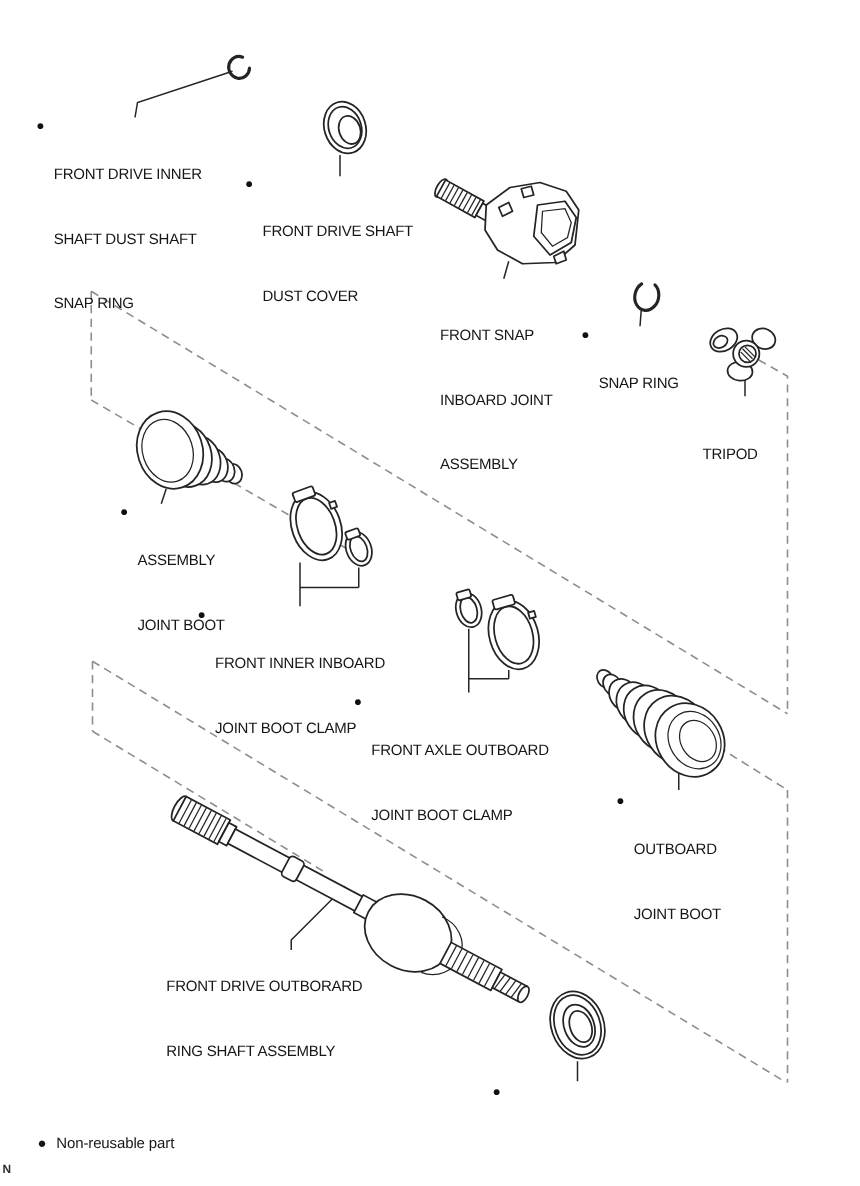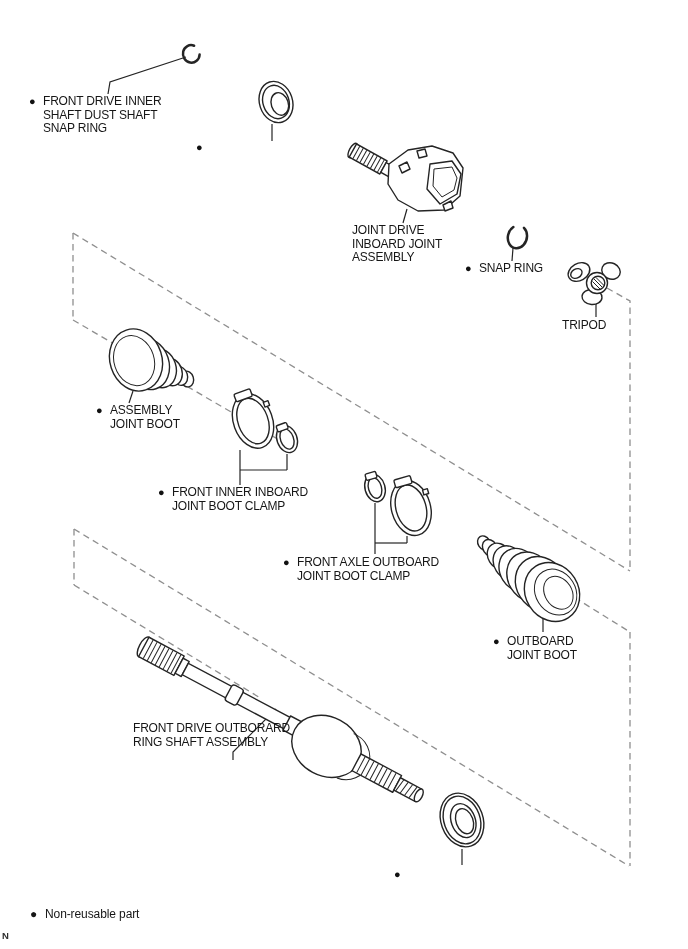--- a/index.html
+++ b/index.html
@@ -2,21 +2,21 @@
 <html><head>
 <meta charset="utf-8">
 <style>
   html,body{margin:0;padding:0;background:#fff;}
   #canvas{position:relative;width:688px;height:949px;background:#ffffff;overflow:hidden;
           font-family:"Liberation Sans",sans-serif;}
   #art{position:absolute;left:0;top:0;}
   .lbl{position:absolute;display:flex;align-items:flex-start;color:#161616;
        font-size:12px;line-height:13.5px;letter-spacing:-0.2px;white-space:nowrap;}
   .lbl .dot{flex:0 0 auto;width:14px;font-size:11px;line-height:13px;color:#111;}
-  .lbl .txt div{height:13.5px;}
+  .lbl .txt div{height:13.5px;margin-top:38px;}
   .legend{position:absolute;display:flex;align-items:flex-start;color:#161616;
           font-size:12px;line-height:14px;letter-spacing:-0.1px;white-space:nowrap;}
   .legend .dot{flex:0 0 auto;width:15px;font-size:12px;line-height:14px;}
   .nref{position:absolute;font-size:9.5px;font-weight:bold;color:#2e2e2e;letter-spacing:0;}
   svg .part{stroke:#242424;stroke-width:1.4;fill:#ffffff;stroke-linejoin:round;}
   svg .thin{stroke:#242424;stroke-width:1;fill:none;}
   svg .lead{stroke:#242424;stroke-width:1.2;fill:none;}
   svg .dash{stroke:#8f8f8f;stroke-width:1.3;fill:none;stroke-dasharray:6.5 4.5;}
   svg .ring{stroke:#242424;stroke-width:2.5;fill:none;stroke-linecap:round;}
 </style>
@@ -246,25 +246,29 @@
     <span class="dot">●</span>
     <span class="txt">
       <div>FRONT DRIVE INNER</div>
       <div>SHAFT DUST SHAFT</div>
       <div>SNAP RING</div>
     </span>
   </div>
 
   <div class="lbl" style="left:196px;top:141px">
     <span class="dot">●</span>
+    <span class="txt">
+      <div>FRONT DRIVE SHAFT</div>
+      <div>DUST COVER</div>
+    </span>
   </div>
 
   <div class="lbl" style="left:352px;top:224px">
     <span class="txt">
-      <div>JOINT DRIVE</div>
+      <div>FRONT SNAP</div>
       <div>INBOARD JOINT</div>
       <div>ASSEMBLY</div>
     </span>
   </div>
 
   <div class="lbl" style="left:465px;top:262px">
     <span class="dot">●</span>
     <span class="txt">
       <div>SNAP RING</div>
     </span>
@@ -301,21 +305,21 @@
   </div>
 
   <div class="lbl" style="left:493px;top:635px">
     <span class="dot">●</span>
     <span class="txt">
       <div>OUTBOARD</div>
       <div>JOINT BOOT</div>
     </span>
   </div>
 
-  <div class="lbl" style="left:133px;top:722px">
+  <div class="lbl" style="left:133px;top:745px">
     <span class="txt">
       <div>FRONT DRIVE OUTBORARD</div>
       <div>RING SHAFT ASSEMBLY</div>
     </span>
   </div>
 
   <div class="lbl" style="left:394px;top:868px">
     <span class="dot">●</span>
   </div>
 

